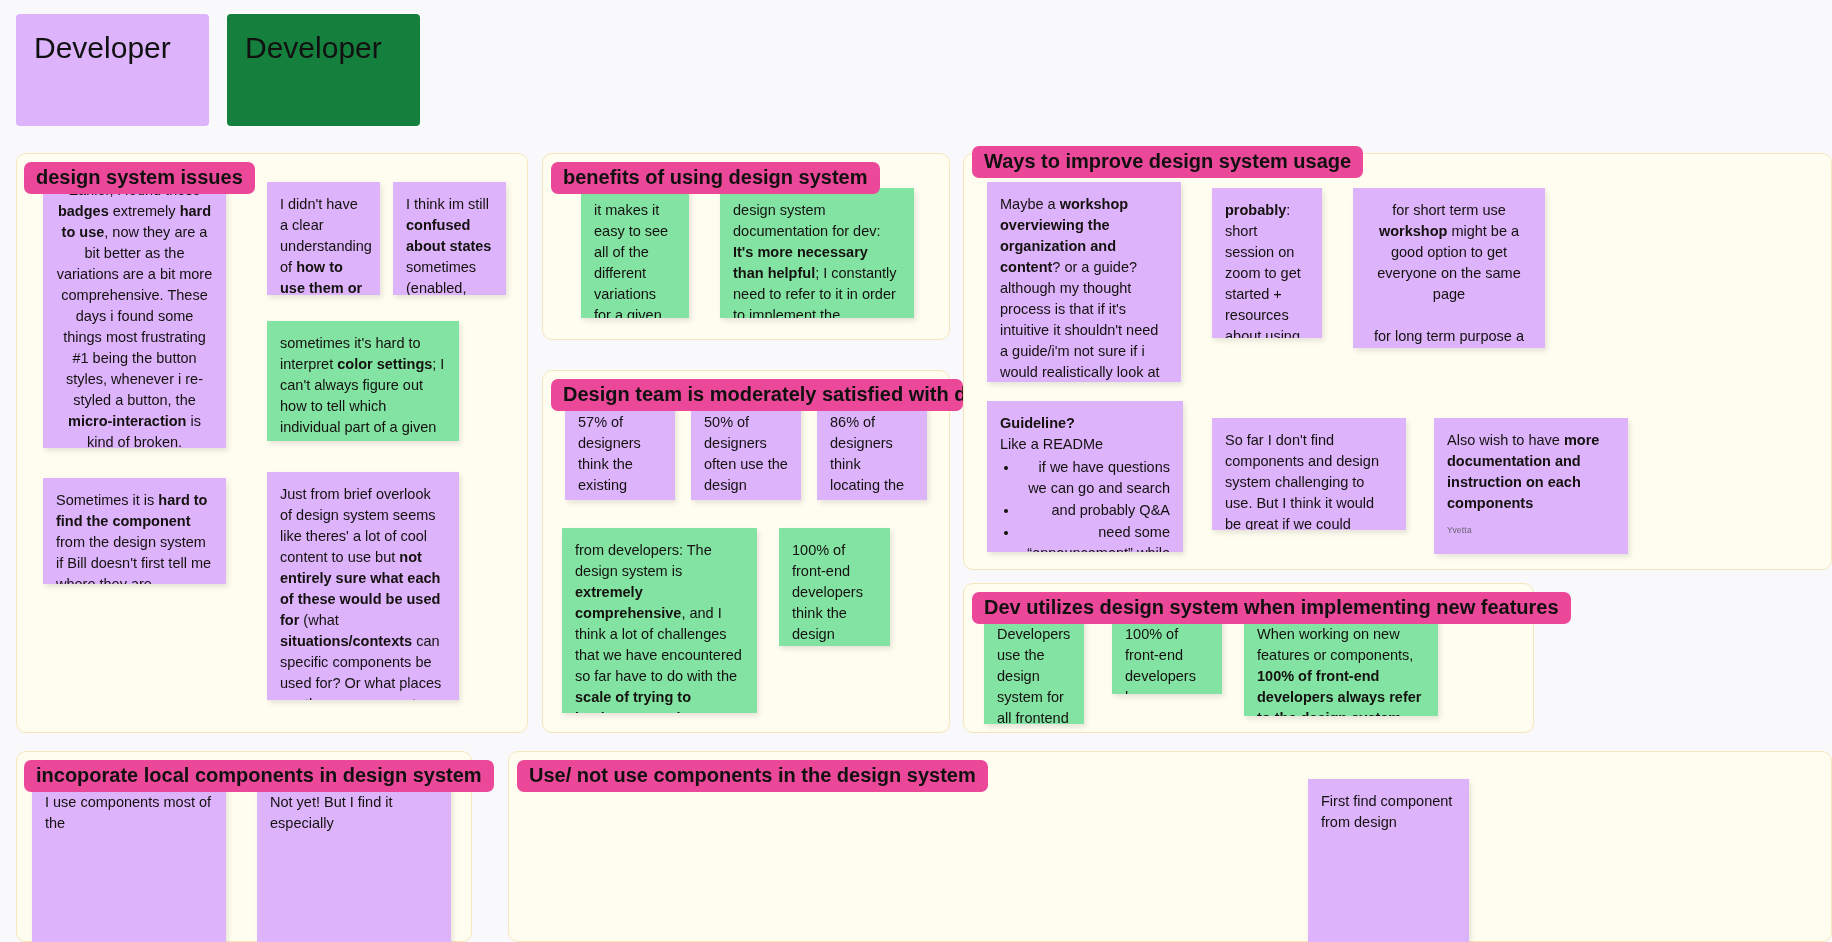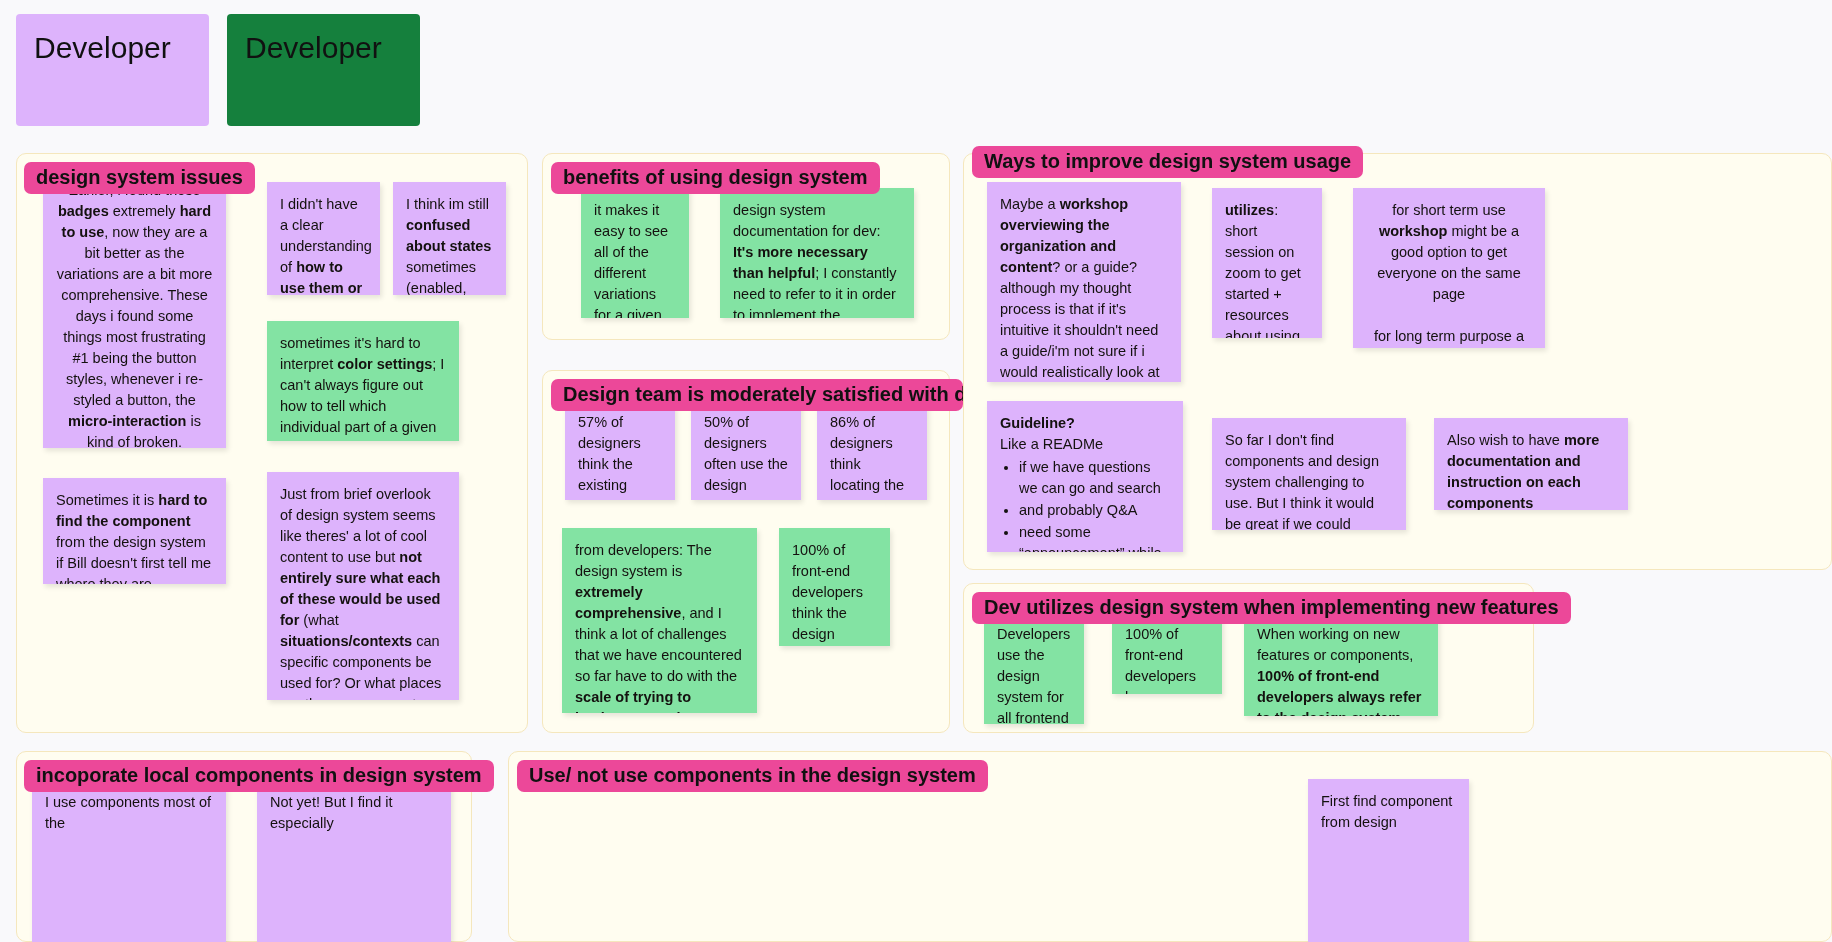--- a/index.html
+++ b/index.html
@@ -39,21 +39,21 @@
     position:absolute;box-sizing:border-box;
     padding:12px 13px 10px 13px;
     font-size:14.5px;line-height:1.45;
     color:#14110f;
     box-shadow:2px 3px 5px rgba(0,0,0,0.10);
     overflow:hidden;z-index:4;
   }
   .note.purple{background:#ddb3fc;}
   .note.green{background:#83e3a3;}
   .note b{font-weight:700;}
-  .note ul{margin:2px 0 0 0;padding-left:19px;}
+  .note ul{margin:2px 0 0 0;padding-left:19px;text-align:right;}
   .note li{margin:0 0 1px 0;}
   .author{
     font-size:8.5px;color:#6b6570;margin-top:10px;letter-spacing:.2px;
   }
 </style>
 </head>
 <body>
 
 <div class="canvas">
 
@@ -137,34 +137,34 @@
     <div>Like a READMe</div>
     <ul>
         <li>if we have questions we can go and search</li>
         <li>and probably Q&amp;A</li>
         <li>need some “announcement” while updates happen</li>
       </ul>
 
   </div>
 
   <div class="note purple" style="left:1212px;top:188px;width:110px;height:150px;">
-    <div><b>utilizes</b>: short session on zoom to get started + resources about using design systems within figma</div>
+    <div><b>probably</b>: short session on zoom to get started + resources about using design systems within figma</div>
 
   </div>
 
   <div class="note purple" style="left:1212px;top:418px;width:194px;height:112px;">
     <div>So far I don't find components and design system challenging to use. But I think it would be great if we could include  on how to use the component.</div>
   </div>
 
   <div class="note purple" style="left:1353px;top:188px;width:192px;height:160px;text-align:center;">
     <div>for short term use <b>workshop</b> might be a good option to get everyone on the same page<br><br>for long term purpose a  of how to use the design system may be better (e.g like the “how we fig” file)</div>
 
   </div>
 
-  <div class="note purple" style="left:1434px;top:418px;width:194px;height:92px;">
+  <div class="note purple" style="left:1434px;top:418px;width:194px;height:136px;">
     <div>Also wish to have <b>more documentation and instruction on each components</b></div>
     <div class="author">Yvetta</div>
   </div>
 
   <div class="frame" style="left:963px;top:583px;width:571px;height:150px;"></div>
   <div class="frame-title" style="left:972px;top:592px;">Dev utilizes design system when implementing new features</div>
 
   <div class="note green" style="left:984px;top:612px;width:100px;height:112px;">
     <div>Developers use the design system for all frontend design in developing the PLUS app</div>
   </div>

